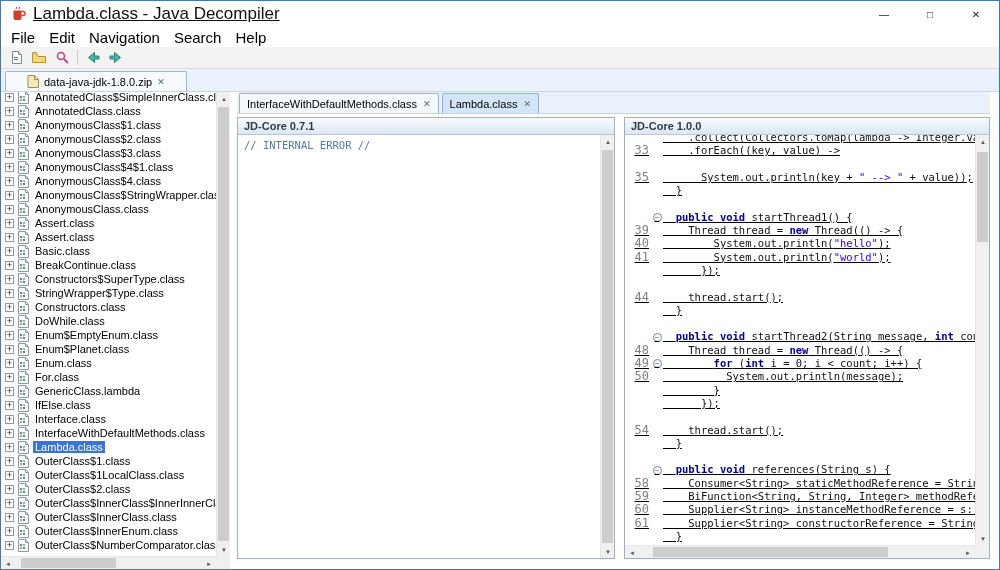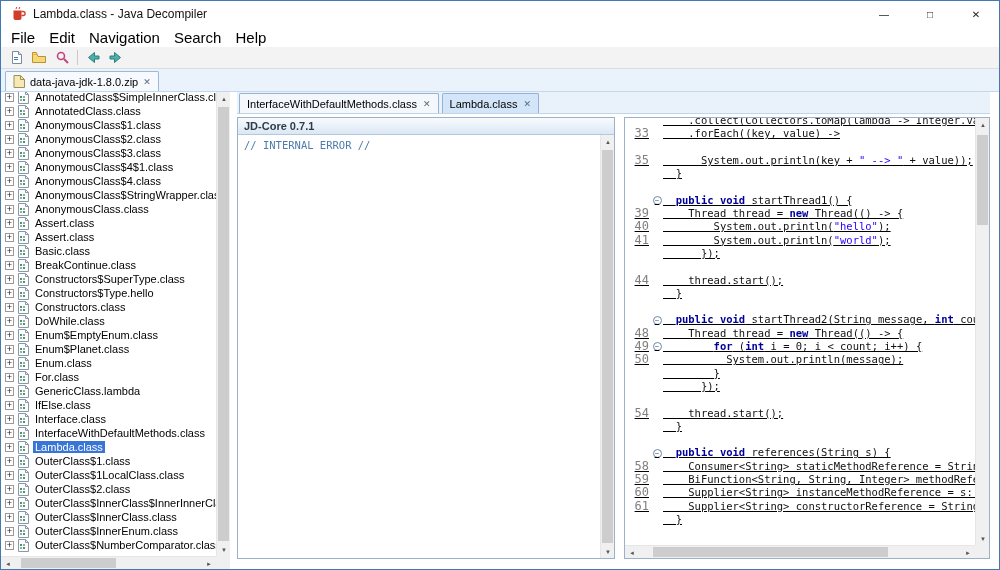--- a/index.html
+++ b/index.html
@@ -4,36 +4,36 @@
 <style>
   *{margin:0;padding:0;box-sizing:border-box;}
   :root{--sel:#3875d7;--kw:#000099;--str:#2a00ff;--com:#4f7cac;--ln:#808080;}
   html,body{width:1000px;height:570px;}
   body{overflow:hidden;position:relative;font-family:"Liberation Sans",sans-serif;font-size:11px;color:#000;background:#fff;border:1px solid #4179b4;}
   svg{display:block;}
 
   
   .titlebar{height:26px;display:flex;align-items:center;padding-left:9px;background:#fff;}
   .app-icon{margin-right:7px;}
-  .title{font-size:12px;color:#111;}
+  .title{font-size:17px;color:#111;text-decoration:underline;}
   .win-controls{margin-left:auto;display:flex;height:26px;}
   .win-btn{width:46px;display:flex;align-items:center;justify-content:center;font-size:10px;color:#222;}
 
   
   .menubar{height:20px;display:flex;align-items:center;background:#fff;padding-left:3px;}
   .menu-item{padding:3px 7px;font-size:15px;}
 
   
   .toolbar{height:22px;display:flex;align-items:center;background:#f3f3f3;border-bottom:1px solid #dcdcdc;padding-left:4px;gap:1px;}
   .tool-btn{width:22px;height:20px;display:flex;align-items:center;justify-content:center;}
   .tool-sep{width:1px;height:15px;background:#c9c9c9;margin:0 3px;}
 
   
   .ws-tabbar{height:23px;background:#eaf2fb;display:flex;align-items:flex-end;padding-left:4px;border-bottom:1px solid #c6d7e9;}
-  .ws-tab{height:20px;display:flex;align-items:center;gap:5px;padding:0 7px;background:#f6fafe;border:1px solid #9cb8d6;border-bottom:none;border-radius:2px 2px 0 0;font-size:11px;}
+  .ws-tab{height:20px;display:flex;align-items:center;gap:5px;padding:0 21px;background:#f6fafe;border:1px solid #9cb8d6;border-bottom:none;border-radius:2px 2px 0 0;font-size:11px;}
   .ws-close,.ed-tab-close{font-size:9px;color:#5a6b7d;}
 
   
   .main{position:absolute;top:91px;left:0;right:0;bottom:0;display:flex;background:#fff;}
   .tree-panel{width:229px;position:relative;flex:none;background:#fff;}
   .splitter{width:7px;flex:none;background:#fff;}
   .editor{flex:1;display:flex;flex-direction:column;margin-right:9px;min-width:0;}
 
   
   .tree-view{position:absolute;top:0;left:0;right:14px;bottom:13px;overflow:hidden;background:#fff;}
@@ -371,21 +371,21 @@
           <span class="cls-icon">
             <svg width="13" height="13" viewBox="0 0 13 13">
               <path d="M1.5 .5h7l3 3v9h-10z" fill="#fdfdfd" stroke="#8898a8"></path>
               <path d="M8.5 .5v3h3" fill="none" stroke="#8898a8"></path>
               <rect x="3" y="5" width="2" height="2" fill="#3f9e4f"></rect>
               <rect x="6" y="5" width="2" height="2" fill="#9aa7b8"></rect>
               <rect x="3" y="8" width="2" height="2" fill="#9aa7b8"></rect>
               <rect x="6" y="8" width="2" height="2" fill="#3f9e4f"></rect>
             </svg>
           </span>
-          <span class="tree-label">Constructors$Type.hello</span>
+          <span class="tree-label">StringWrapper$Type.class</span>
         </div>
         <div class="tree-row">
           <span class="expander">+</span>
           <span class="cls-icon">
             <svg width="13" height="13" viewBox="0 0 13 13">
               <path d="M1.5 .5h7l3 3v9h-10z" fill="#fdfdfd" stroke="#8898a8"></path>
               <path d="M8.5 .5v3h3" fill="none" stroke="#8898a8"></path>
               <rect x="3" y="5" width="2" height="2" fill="#3f9e4f"></rect>
               <rect x="6" y="5" width="2" height="2" fill="#9aa7b8"></rect>
               <rect x="3" y="8" width="2" height="2" fill="#9aa7b8"></rect>
@@ -669,20 +669,21 @@
             <div class="sb-btn">▲</div>
             <div class="thumb"></div>
             <div class="sb-btn">▼</div>
           </div>
         </div>
       </div>
 
       <div class="pane-splitter"></div>
 
       <div class="pane pane-right">
+        <div class="pane-header">JD-Core 1.0.0</div>
         <div class="pane-body">
           <div class="code-lines right"><div class="code-row clip"><span class="ln"></span><span class="foldcol"></span><span class="code-text"><span class="seg-p">    .collect(Collectors.toMap(lambda -&gt; Integer.va</span></span></div><div class="code-row"><span class="ln">33</span><span class="foldcol"></span><span class="code-text"><span class="seg-p">    .forEach((key, value) -&gt;</span></span></div><div class="code-row"><span class="ln"></span><span class="foldcol"></span><span class="code-text"></span></div><div class="code-row"><span class="ln">35</span><span class="foldcol"></span><span class="code-text"><span class="seg-p">      System.out.println(key + </span><span class="seg-s">" --&gt; "</span><span class="seg-p"> + value));</span></span></div><div class="code-row"><span class="ln"></span><span class="foldcol"></span><span class="code-text"><span class="seg-p">  }</span></span></div><div class="code-row"><span class="ln"></span><span class="foldcol"></span><span class="code-text"></span></div><div class="code-row"><span class="ln"></span><span class="foldcol"><span class="fold-icon">−</span></span><span class="code-text"><span class="seg-p">  </span><span class="seg-k">public void</span><span class="seg-p"> startThread1() {</span></span></div><div class="code-row"><span class="ln">39</span><span class="foldcol"></span><span class="code-text"><span class="seg-p">    Thread thread = </span><span class="seg-k">new</span><span class="seg-p"> Thread(() -&gt; {</span></span></div><div class="code-row"><span class="ln">40</span><span class="foldcol"></span><span class="code-text"><span class="seg-p">        System.out.println(</span><span class="seg-s">"hello"</span><span class="seg-p">);</span></span></div><div class="code-row"><span class="ln">41</span><span class="foldcol"></span><span class="code-text"><span class="seg-p">        System.out.println(</span><span class="seg-s">"world"</span><span class="seg-p">);</span></span></div><div class="code-row"><span class="ln"></span><span class="foldcol"></span><span class="code-text"><span class="seg-p">      });</span></span></div><div class="code-row"><span class="ln"></span><span class="foldcol"></span><span class="code-text"></span></div><div class="code-row"><span class="ln">44</span><span class="foldcol"></span><span class="code-text"><span class="seg-p">    thread.start();</span></span></div><div class="code-row"><span class="ln"></span><span class="foldcol"></span><span class="code-text"><span class="seg-p">  }</span></span></div><div class="code-row"><span class="ln"></span><span class="foldcol"></span><span class="code-text"></span></div><div class="code-row"><span class="ln"></span><span class="foldcol"><span class="fold-icon">−</span></span><span class="code-text"><span class="seg-p">  </span><span class="seg-k">public void</span><span class="seg-p"> startThread2(String message, </span><span class="seg-k">int</span><span class="seg-p"> count) {</span></span></div><div class="code-row"><span class="ln">48</span><span class="foldcol"></span><span class="code-text"><span class="seg-p">    Thread thread = </span><span class="seg-k">new</span><span class="seg-p"> Thread(() -&gt; {</span></span></div><div class="code-row"><span class="ln">49</span><span class="foldcol"><span class="fold-icon">−</span></span><span class="code-text"><span class="seg-p">        </span><span class="seg-k">for</span><span class="seg-p"> (</span><span class="seg-k">int</span><span class="seg-p"> i = 0; i &lt; count; i++) {</span></span></div><div class="code-row"><span class="ln">50</span><span class="foldcol"></span><span class="code-text"><span class="seg-p">          System.out.println(message);</span></span></div><div class="code-row"><span class="ln"></span><span class="foldcol"></span><span class="code-text"><span class="seg-p">        }</span></span></div><div class="code-row"><span class="ln"></span><span class="foldcol"></span><span class="code-text"><span class="seg-p">      });</span></span></div><div class="code-row"><span class="ln"></span><span class="foldcol"></span><span class="code-text"></span></div><div class="code-row"><span class="ln">54</span><span class="foldcol"></span><span class="code-text"><span class="seg-p">    thread.start();</span></span></div><div class="code-row"><span class="ln"></span><span class="foldcol"></span><span class="code-text"><span class="seg-p">  }</span></span></div><div class="code-row"><span class="ln"></span><span class="foldcol"></span><span class="code-text"></span></div><div class="code-row"><span class="ln"></span><span class="foldcol"><span class="fold-icon">−</span></span><span class="code-text"><span class="seg-p">  </span><span class="seg-k">public void</span><span class="seg-p"> references(String s) {</span></span></div><div class="code-row"><span class="ln">58</span><span class="foldcol"></span><span class="code-text"><span class="seg-p">    Consumer&lt;String&gt; staticMethodReference = String::</span></span></div><div class="code-row"><span class="ln">59</span><span class="foldcol"></span><span class="code-text"><span class="seg-p">    BiFunction&lt;String, String, Integer&gt; methodReference</span></span></div><div class="code-row"><span class="ln">60</span><span class="foldcol"></span><span class="code-text"><span class="seg-p">    Supplier&lt;String&gt; instanceMethodReference = s::toS</span></span></div><div class="code-row"><span class="ln">61</span><span class="foldcol"></span><span class="code-text"><span class="seg-p">    Supplier&lt;String&gt; constructorReference = String::</span></span></div><div class="code-row"><span class="ln"></span><span class="foldcol"></span><span class="code-text"><span class="seg-p">  }</span></span></div></div>
           <div class="vscroll right-v">
             <div class="sb-btn">▲</div>
             <div class="thumb"></div>
             <div class="sb-btn">▼</div>
           </div>
           <div class="hscroll right-h">
             <div class="sb-btn">◄</div>
             <div class="thumb"></div>

